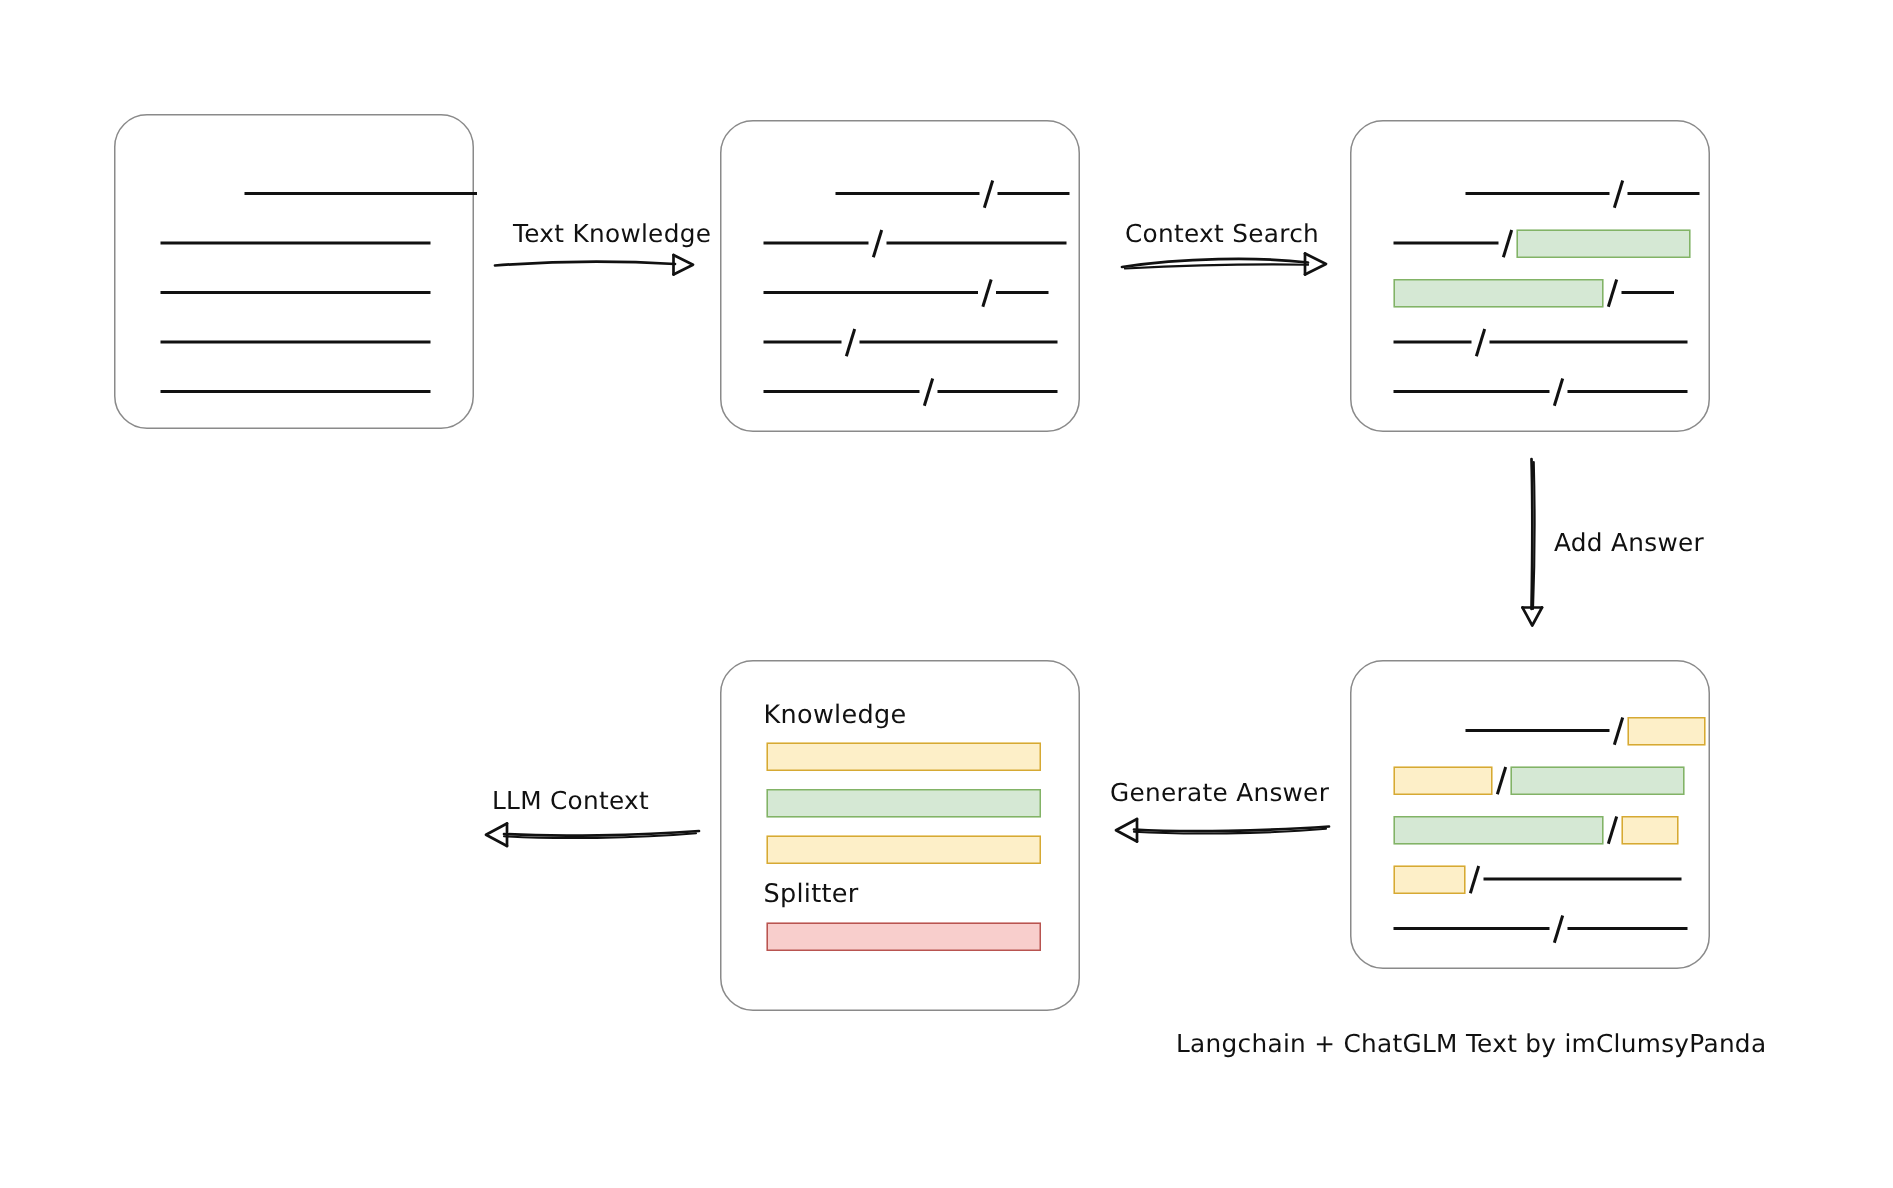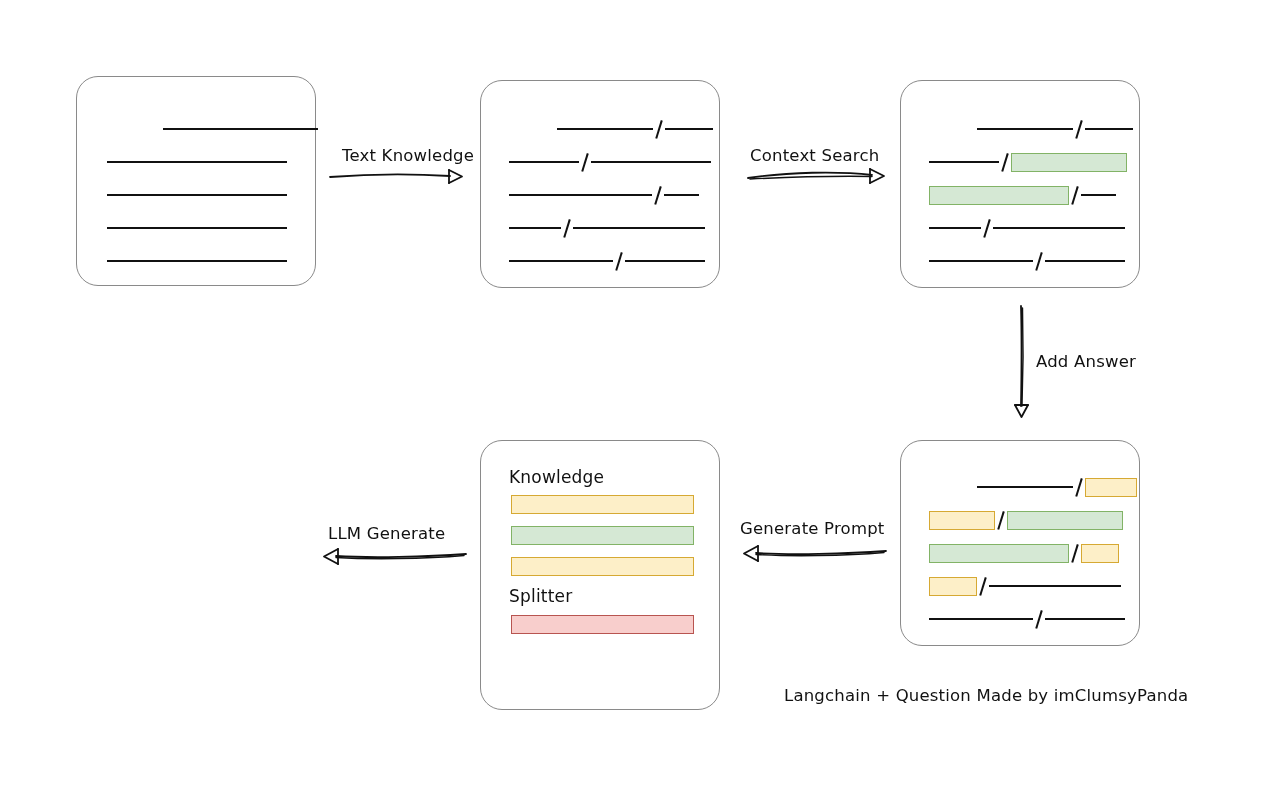--- a/index.html
+++ b/index.html
@@ -234,40 +234,40 @@
   </div>
 
   <div class="arrow" style="left:740px;top:545px;">
     <svg width="146" height="18" viewBox="0 0 146 18">
       <path d="M146 6 C106 9, 50 10, 16 8" fill="none" stroke="#111" stroke-width="1.8" stroke-linecap="round"></path>
       <path d="M144 7.5 C104 11, 50 11.5, 16 9.5" fill="none" stroke="#111" stroke-width="1.4" stroke-linecap="round"></path>
       <path d="M18 1 L4 8.5 L18 16" fill="none" stroke="#111" stroke-width="1.8" stroke-linejoin="round" stroke-linecap="round"></path>
       <path d="M18 1 L18 16" fill="none" stroke="#111" stroke-width="1.8" stroke-linecap="round"></path>
     </svg>
   </div>
-  <div class="arrow-label" style="left:740px;top:519px;">Generate Prompt</div>
-
-  <div class="card" style="left:480px;top:440px;width:240px;height:270px;">
+  <div class="arrow-label" style="left:740px;top:519px;">Generate Answer</div>
+
+  <div class="card" style="left:480px;top:440px;width:240px;height:234px;">
     <div class="caption" style="left:28px;top:26px;">Knowledge</div>
 
     <div class="bar yellow" style="left:30px;top:54px;width:183px;"></div>
     <div class="bar green" style="left:30px;top:85px;width:183px;"></div>
     <div class="bar yellow" style="left:30px;top:116px;width:183px;"></div>
 
     <div class="caption" style="left:28px;top:145px;">Splitter</div>
 
     <div class="bar red" style="left:30px;top:174px;width:183px;"></div>
   </div>
 
   <div class="arrow" style="left:320px;top:548px;">
     <svg width="146" height="18" viewBox="0 0 146 18">
       <path d="M146 6 C106 9, 50 10, 16 8" fill="none" stroke="#111" stroke-width="1.8" stroke-linecap="round"></path>
       <path d="M144 7.5 C104 11, 50 11.5, 16 9.5" fill="none" stroke="#111" stroke-width="1.4" stroke-linecap="round"></path>
       <path d="M18 1 L4 8.5 L18 16" fill="none" stroke="#111" stroke-width="1.8" stroke-linejoin="round" stroke-linecap="round"></path>
       <path d="M18 1 L18 16" fill="none" stroke="#111" stroke-width="1.8" stroke-linecap="round"></path>
     </svg>
   </div>
-  <div class="arrow-label" style="left:328px;top:524px;">LLM Generate</div>
-
-
-  <div class="credit" style="left:784px;top:686px;">Langchain + Question Made by imClumsyPanda</div>
+  <div class="arrow-label" style="left:328px;top:524px;">LLM Context</div>
+
+
+  <div class="credit" style="left:784px;top:686px;">Langchain + ChatGLM Text by imClumsyPanda</div>
 
 </div>
 
 </body></html>

